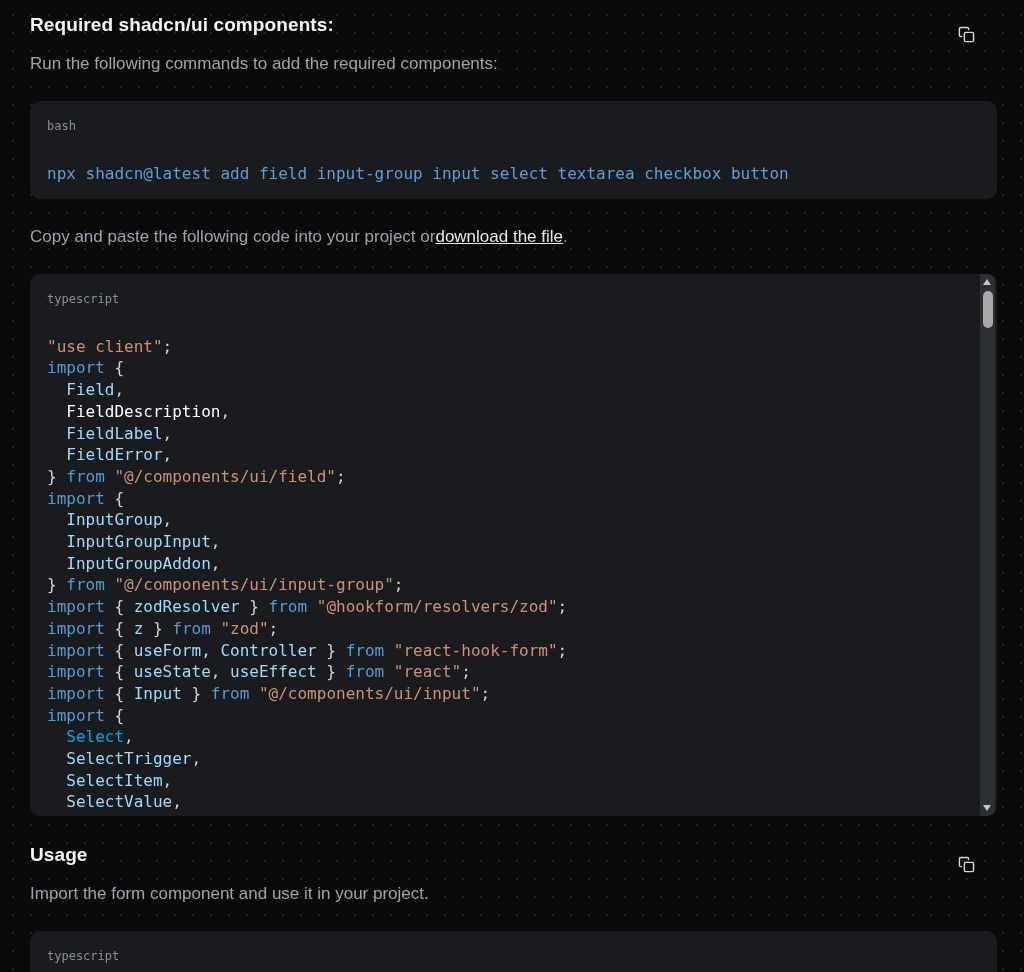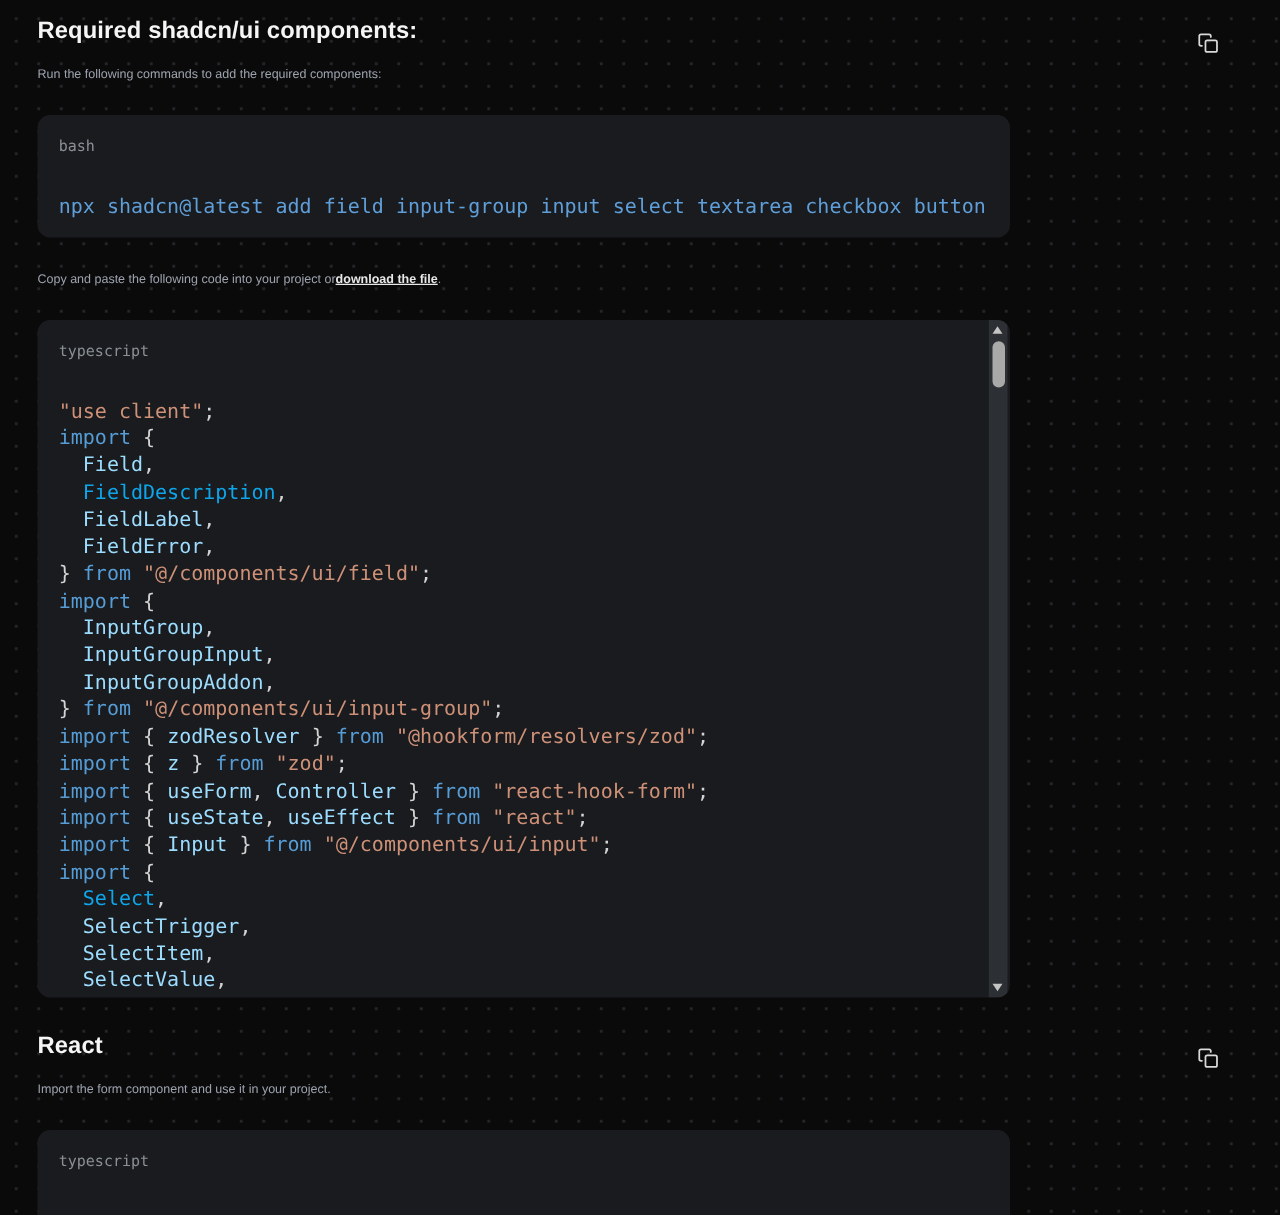--- a/index.html
+++ b/index.html
@@ -34,34 +34,34 @@
     border: none;
     cursor: pointer;
     padding: 2px;
     margin-top: 10px;
     line-height: 0;
   }
   .copy-btn svg { stroke: #d9d9d9; }
 
   .sec-sub {
     margin-top: 9px;
-    font-size: 10px;
+    font-size: 17px;
     color: #9da3ae;
   }
   .sec-sub a {
     color: #e8e8e8;
-    font-weight: bold;
+    font-weight: normal;
     text-decoration: underline;
     cursor: pointer;
   }
 
   .code-card {
     position: relative;
     margin-top: 27px;
-    width: 778px;
+    width: 967px;
     background: #191b1e;
     border-radius: 10px;
     padding: 19px 17px 14px 17px;
     overflow: hidden;
   }
   .code-card.tall { height: 542px; padding-right: 32px; }
   .code-card.clipped { height: 180px; }
 
   .lang-label {
     font-family: "DejaVu Sans Mono", monospace;
@@ -126,21 +126,21 @@
   </div>
 
   <div class="section">
     <div class="sec-sub"><span>Copy and paste the following code into your project or</span><a>download the file</a><span>.</span></div>
     <div class="code-card tall">
       <div class="lang-label">typescript</div>
       <div class="code-body">
           <div class="code-line"><span style="color: rgb(206, 145, 120);">"use client"</span><span style="color: rgb(212, 212, 212);">;</span></div>
           <div class="code-line"><span style="color: rgb(86, 156, 214);">import</span><span style="color: rgb(212, 212, 212);"> {</span></div>
           <div class="code-line"><span style="color: rgb(156, 220, 254);">  Field</span><span style="color: rgb(212, 212, 212);">,</span></div>
-          <div class="code-line"><span style="color: #0ea5e9;">  FieldDescription</span><span style="color: rgb(212, 212, 212);">,</span></div>
+          <div class="code-line"><span style="color: #ffffff;">  FieldDescription</span><span style="color: rgb(212, 212, 212);">,</span></div>
           <div class="code-line"><span style="color: rgb(156, 220, 254);">  FieldLabel</span><span style="color: rgb(212, 212, 212);">,</span></div>
           <div class="code-line"><span style="color: rgb(156, 220, 254);">  FieldError</span><span style="color: rgb(212, 212, 212);">,</span></div>
           <div class="code-line"><span style="color: rgb(212, 212, 212);">} </span><span style="color: rgb(86, 156, 214);">from</span><span style="color: rgb(212, 212, 212);"> </span><span style="color: rgb(206, 145, 120);">"@/components/ui/field"</span><span style="color: rgb(212, 212, 212);">;</span></div>
           <div class="code-line"><span style="color: rgb(86, 156, 214);">import</span><span style="color: rgb(212, 212, 212);"> {</span></div>
           <div class="code-line"><span style="color: rgb(156, 220, 254);">  InputGroup</span><span style="color: rgb(212, 212, 212);">,</span></div>
           <div class="code-line"><span style="color: rgb(156, 220, 254);">  InputGroupInput</span><span style="color: rgb(212, 212, 212);">,</span></div>
           <div class="code-line"><span style="color: rgb(156, 220, 254);">  InputGroupAddon</span><span style="color: rgb(212, 212, 212);">,</span></div>
           <div class="code-line"><span style="color: rgb(212, 212, 212);">} </span><span style="color: rgb(86, 156, 214);">from</span><span style="color: rgb(212, 212, 212);"> </span><span style="color: rgb(206, 145, 120);">"@/components/ui/input-group"</span><span style="color: rgb(212, 212, 212);">;</span></div>
           <div class="code-line"><span style="color: rgb(86, 156, 214);">import</span><span style="color: rgb(212, 212, 212);"> { </span><span style="color: rgb(156, 220, 254);">zodResolver</span><span style="color: rgb(212, 212, 212);"> } </span><span style="color: rgb(86, 156, 214);">from</span><span style="color: rgb(212, 212, 212);"> </span><span style="color: rgb(206, 145, 120);">"@hookform/resolvers/zod"</span><span style="color: rgb(212, 212, 212);">;</span></div>
           <div class="code-line"><span style="color: rgb(86, 156, 214);">import</span><span style="color: rgb(212, 212, 212);"> { </span><span style="color: rgb(156, 220, 254);">z</span><span style="color: rgb(212, 212, 212);"> } </span><span style="color: rgb(86, 156, 214);">from</span><span style="color: rgb(212, 212, 212);"> </span><span style="color: rgb(206, 145, 120);">"zod"</span><span style="color: rgb(212, 212, 212);">;</span></div>
@@ -156,21 +156,21 @@
       <div class="vscrollbar">
         <div class="sb-arrow up"></div>
         <div class="sb-thumb"></div>
         <div class="sb-arrow down"></div>
       </div>
     </div>
   </div>
 
   <div class="section">
     <div class="sec-header">
-      <div class="sec-title">React</div>
+      <div class="sec-title">Usage</div>
       <button class="copy-btn">
         <svg width="17" height="17" viewBox="0 0 24 24" fill="none" stroke-width="2" stroke-linecap="round" stroke-linejoin="round">
           <rect x="9" y="9" width="13" height="13" rx="2" ry="2"></rect>
           <path d="M5 15H4a2 2 0 0 1-2-2V4a2 2 0 0 1 2-2h9a2 2 0 0 1 2 2v1"></path>
         </svg>
       </button>
     </div>
     <div class="sec-sub">Import the form component and use it in your project.</div>
     <div class="code-card clipped">
       <div class="lang-label">typescript</div>

